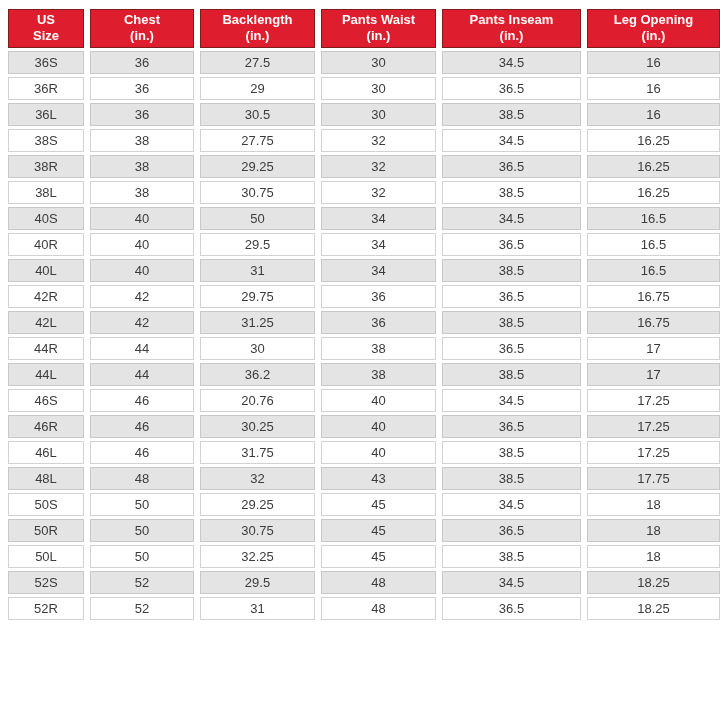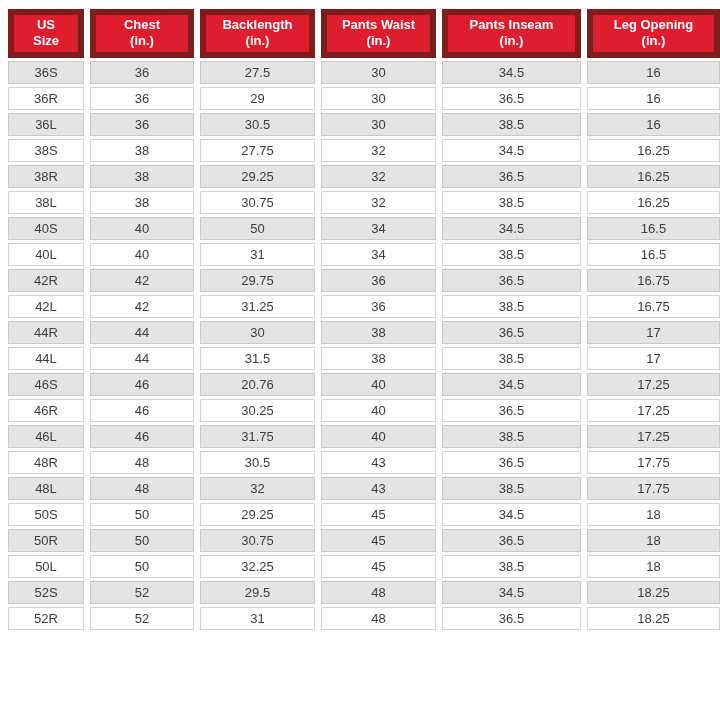--- a/index.html
+++ b/index.html
@@ -20,21 +20,21 @@
     width: 716px;
   }
   th, td {
     box-sizing: border-box;
     text-align: center;
     vertical-align: middle;
   }
   th {
     background: #DE1E2E;
     color: #ffffff;
-    border: 6px solid #7f1d1d;
+    border: 1px solid #7f1d1d;
     font-size: 13px;
     font-weight: 700;
     line-height: 1.25;
     height: 31px;
     padding: 2px 0;
   }
   td {
     background: #ffffff;
     border: 1px solid #D2D2D2;
     color: #3C3C3C;
@@ -139,20 +139,28 @@
   </tr>
         <tr>
     <td>40S</td>
     <td>40</td>
     <td>50</td>
     <td>34</td>
     <td>34.5</td>
     <td>16.5</td>
   </tr>
         <tr>
+    <td>40R</td>
+    <td>40</td>
+    <td>29.5</td>
+    <td>34</td>
+    <td>36.5</td>
+    <td>16.5</td>
+  </tr>
+        <tr>
     <td>40L</td>
     <td>40</td>
     <td>31</td>
     <td>34</td>
     <td>38.5</td>
     <td>16.5</td>
   </tr>
         <tr>
     <td>42R</td>
     <td>42</td>
@@ -173,21 +181,21 @@
     <td>44R</td>
     <td>44</td>
     <td>30</td>
     <td>38</td>
     <td>36.5</td>
     <td>17</td>
   </tr>
         <tr>
     <td>44L</td>
     <td>44</td>
-    <td>31.5</td>
+    <td>36.2</td>
     <td>38</td>
     <td>38.5</td>
     <td>17</td>
   </tr>
         <tr>
     <td>46S</td>
     <td>46</td>
     <td>20.76</td>
     <td>40</td>
     <td>34.5</td>
@@ -201,28 +209,20 @@
     <td>36.5</td>
     <td>17.25</td>
   </tr>
         <tr>
     <td>46L</td>
     <td>46</td>
     <td>31.75</td>
     <td>40</td>
     <td>38.5</td>
     <td>17.25</td>
-  </tr>
-        <tr>
-    <td>48R</td>
-    <td>48</td>
-    <td>30.5</td>
-    <td>43</td>
-    <td>36.5</td>
-    <td>17.75</td>
   </tr>
         <tr>
     <td>48L</td>
     <td>48</td>
     <td>32</td>
     <td>43</td>
     <td>38.5</td>
     <td>17.75</td>
   </tr>
         <tr>

